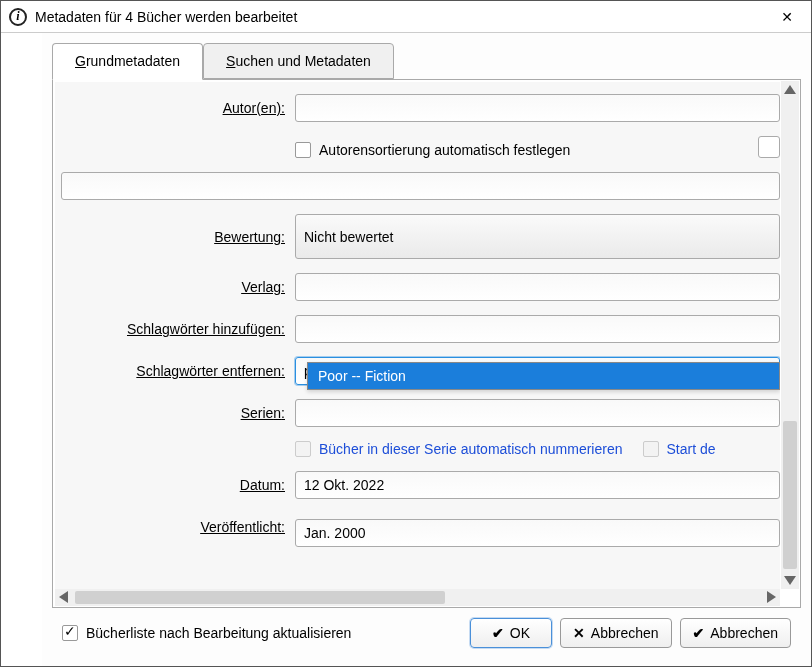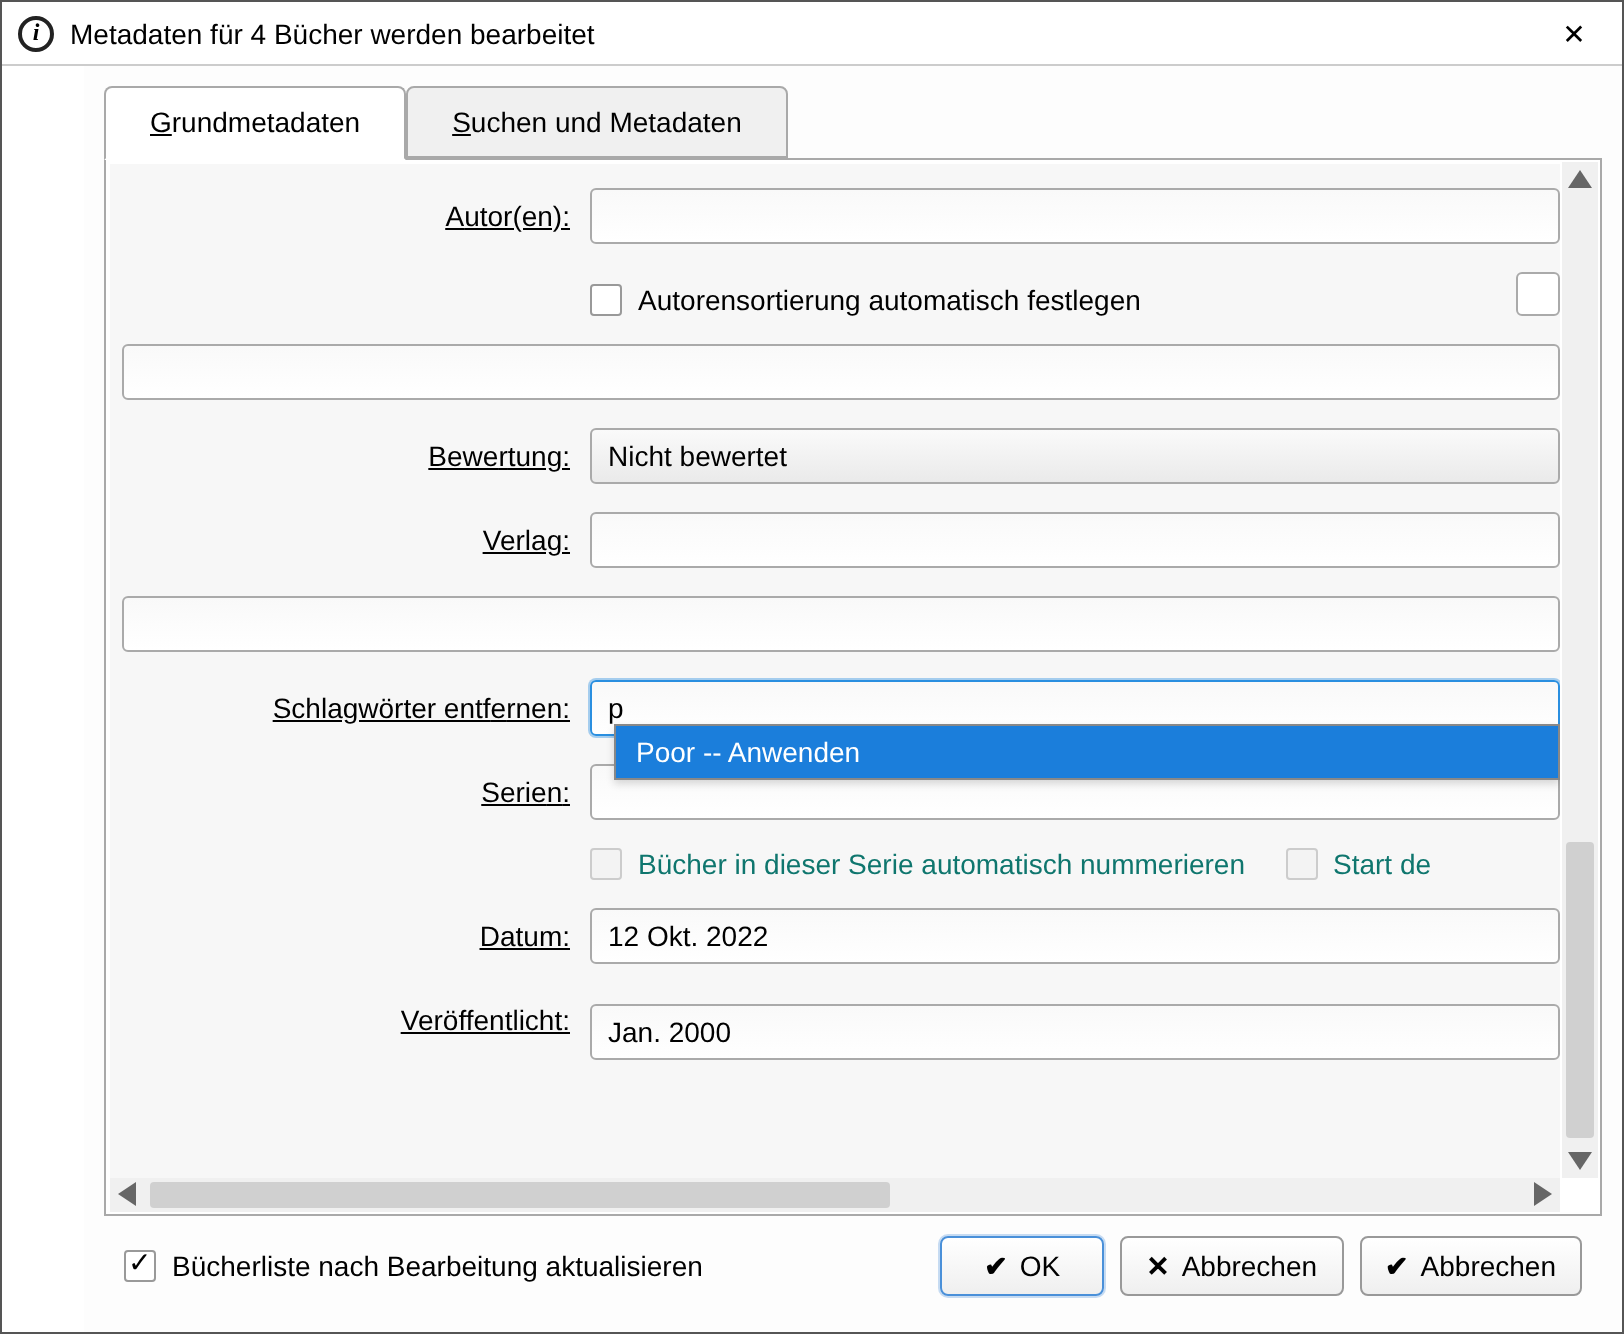--- a/index.html
+++ b/index.html
@@ -16,26 +16,26 @@
 .tab.inactive { background: #f0f0f0; }
 .tab .ul { text-decoration: underline; }
 .pane { flex: 1; border: 1px solid #a9a9a9; background: #fff; margin-top: 0; position: relative; min-height: 0;}
 .scroll-area { position: absolute; top: 2px; left: 2px; right: 20px; bottom: 18px; background: #f7f7f7; padding: 12px 0 12px 0; overflow: hidden; }
 .form-row { display: flex; align-items: center; margin-bottom: 14px; padding-left: 6px; }
 .form-label { width: 234px; text-align: right; padding-right: 10px; font-size: 14px; text-decoration: underline; }
 .form-label .ul { text-decoration: underline; }
 .form-field { flex: 1; }
 .text-input { width: 100%; height: 28px; border: 1px solid #aaa; border-radius: 3px; padding: 2px 8px; font-size: 14px; background: linear-gradient(#f9f9f9, #fff); }
 .text-input.focused { border: 1px solid #2a8fe0; box-shadow: 0 0 0 1px rgba(42,143,224,0.4); }
-.select { width: 100%; height: 28px; border: 1px solid #aaa; border-radius: 3px; padding: 2px 8px; font-size: 14px; background: linear-gradient(#fafafa,#eaeaea); display: flex; align-items: center; }
+.select { width: 100%; height: 45px; border: 1px solid #aaa; border-radius: 3px; padding: 2px 8px; font-size: 14px; background: linear-gradient(#fafafa,#eaeaea); display: flex; align-items: center; }
 .checkbox { width: 16px; height: 16px; border: 1px solid #999; border-radius: 2px; background: #fff; display: inline-block; vertical-align: middle; cursor: pointer; position: relative;}
 .checkbox.checked::after { content: "✓"; position: absolute; top: -3px; left: 1px; font-size: 14px; }
 .checkbox.disabled { border-color: #ccc; background: #f3f3f3; cursor: default; }
 .cb-label { margin-left: 8px; font-size: 14px; vertical-align: middle; }
-.cb-label.disabled { color: #0f766e; }
+.cb-label.disabled { color: #1d4ed8; }
 .cb-row { display: flex; align-items: flex-end; }
 .vscroll { position: absolute; top: 1px; right: 1px; bottom: 18px; width: 18px; background: #f0f0f0; }
 .vscroll .thumb-up { width:0;height:0;border-left:6px solid transparent;border-right:6px solid transparent;border-bottom:9px solid #666; margin: 4px auto; }
 .vscroll .thumb-down { width:0;height:0;border-left:6px solid transparent;border-right:6px solid transparent;border-top:9px solid #666; position:absolute; bottom:4px; left:3px;}
 .vscroll .track-btm { position:absolute; bottom: 20px; top: 340px; left:2px; right:2px; background:#d0d0d0; border-radius:2px;}
 .hscroll { position: absolute; left: 2px; right: 20px; bottom: 1px; height: 17px; background: #f0f0f0; }
 .hscroll .thumb-left { width:0;height:0;border-top:6px solid transparent;border-bottom:6px solid transparent;border-right:9px solid #666; position:absolute; left:4px; top:2px;}
 .hscroll .thumb-right { width:0;height:0;border-top:6px solid transparent;border-bottom:6px solid transparent;border-left:9px solid #666; position:absolute; right:4px; top:2px;}
 .hscroll .track { position:absolute; left: 20px; width: 370px; top:2px; bottom:2px; background:#d0d0d0; border-radius:2px;}
 .autocomplete { position:absolute; left: 252px; right: 0px; top: 280px; border:1px solid #888; background:#fff; z-index: 10; box-shadow: 0 2px 4px rgba(0,0,0,0.15); }
@@ -93,20 +93,21 @@
               </div>
             </div>
         </div>
 
         <div class="form-row">
           <div class="form-label"><span class="ul">V</span>erlag:</div>
           <div class="form-field"><input class="text-input" value="" style=""></div>
         </div>
 
         <div class="form-row">
+          <div class="form-label">Schlag<span class="ul">w</span>örter hinzufügen:</div>
           <div class="form-field"><input class="text-input" value="" style=""></div>
         </div>
 
         <div class="form-row">
           <div class="form-label">Schlagwörter entf<span class="ul">e</span>rnen:</div>
           <div class="form-field"><input class="text-input focused" value="p" style=""></div>
         </div>
 
         <div class="form-row">
           <div class="form-label">Serie<span class="ul">n</span>:</div>
@@ -128,21 +129,21 @@
           <div class="form-label"><span class="ul">D</span>atum:</div>
           <div class="form-field"><input class="text-input" value="12 Okt. 2022" style=""></div>
         </div>
 
         <div class="form-row" style="margin-bottom:0">
           <div class="form-label"><span class="ul">V</span>eröffentlicht:</div>
           <div class="form-field"><input class="text-input" style="position: relative; top: 6px;" value="Jan. 2000"></div>
         </div>
 
         <div class="autocomplete">
-          <div class="item selected">Poor -- Anwenden</div>
+          <div class="item selected">Poor -- Fiction</div>
         </div>
 
       </div>
       <div class="vscroll">
         <div class="thumb-up"></div>
         <div class="track-btm"></div>
         <div class="thumb-down"></div>
       </div>
       <div class="hscroll">
         <div class="thumb-left"></div>

